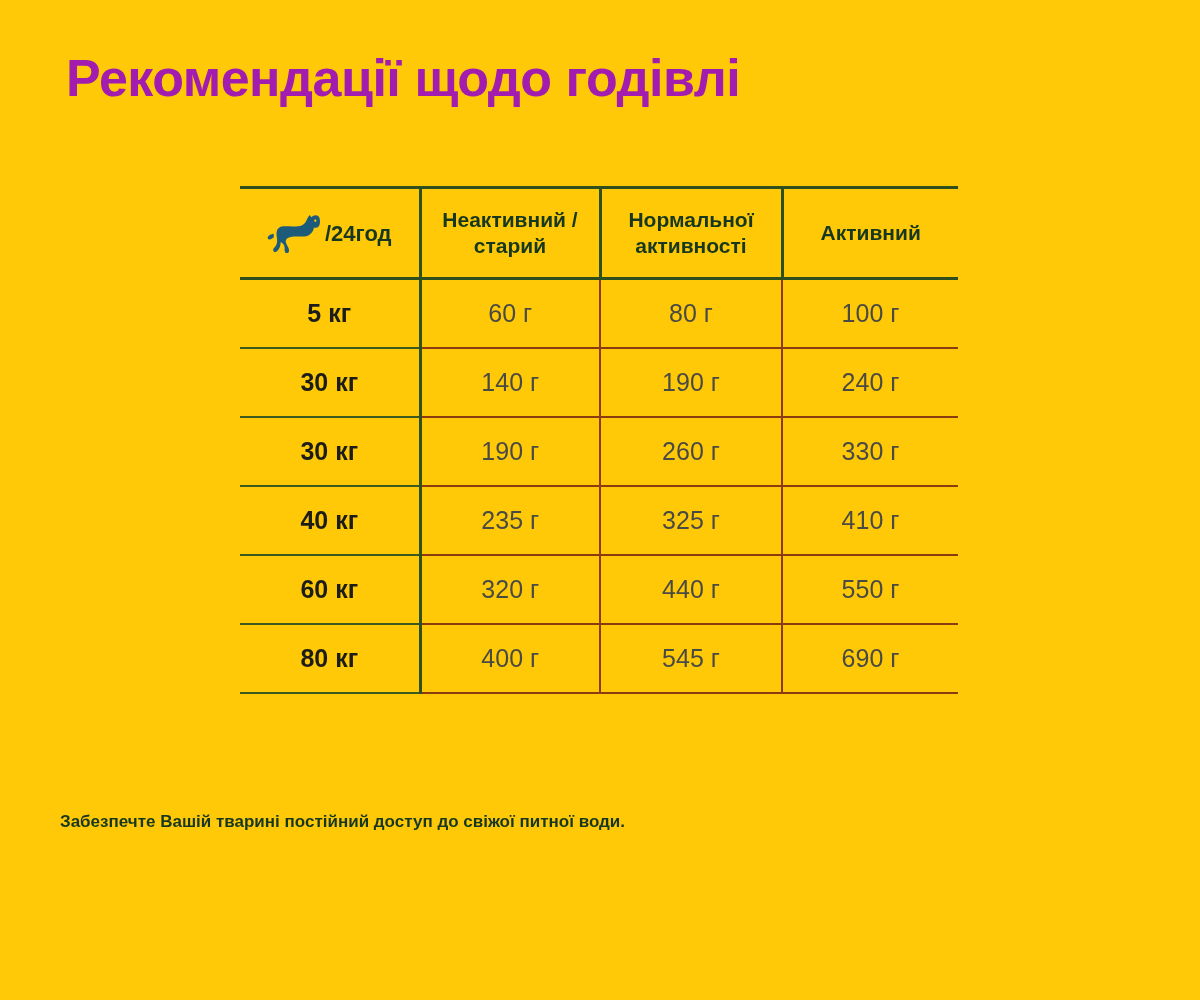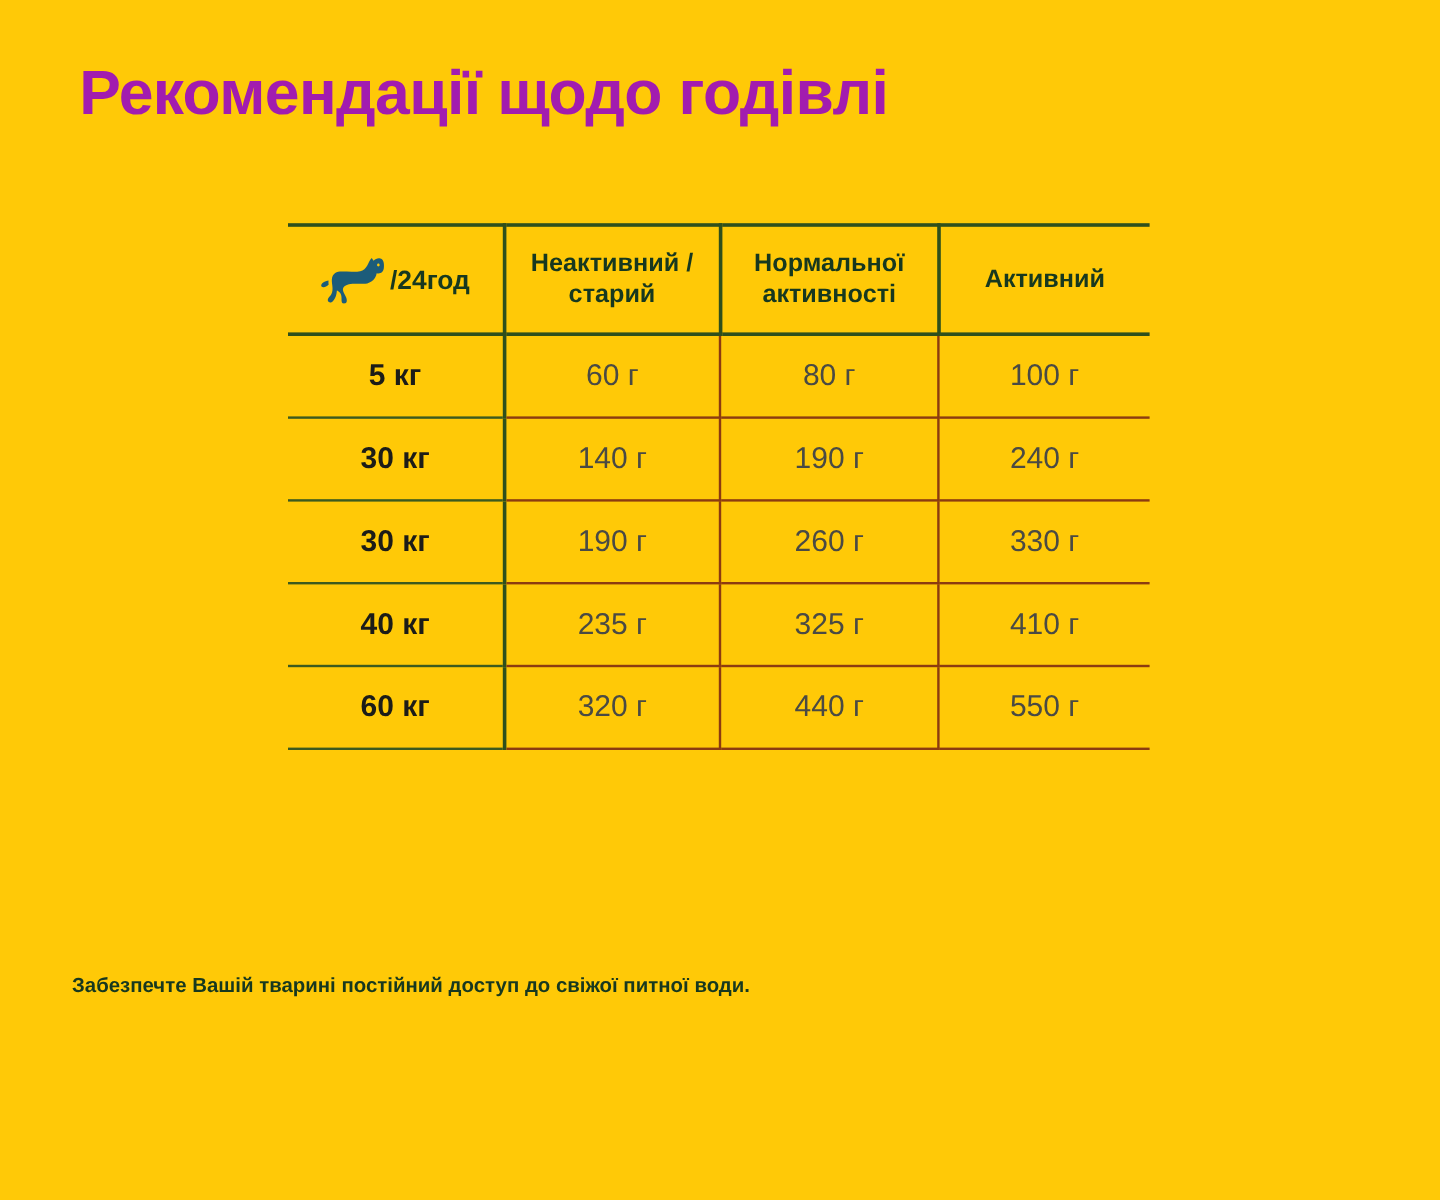--- a/index.html
+++ b/index.html
@@ -205,20 +205,26 @@
             <td class="val">235 г</td>
             <td class="val">325 г</td>
             <td class="val val-last">410 г</td>
           </tr>
           <tr>
             <td class="weight">60 кг</td>
             <td class="val">320 г</td>
             <td class="val">440 г</td>
             <td class="val val-last">550 г</td>
           </tr>
+          <tr>
+            <td class="weight">80 кг</td>
+            <td class="val">400 г</td>
+            <td class="val">545 г</td>
+            <td class="val val-last">690 г</td>
+          </tr>
         </tbody>
     </table>
   </div>
 
   <div class="note">Забезпечте Вашій тварині постійний доступ до свіжої питної води.</div>
 
 
 </div>
 
 </body></html>

